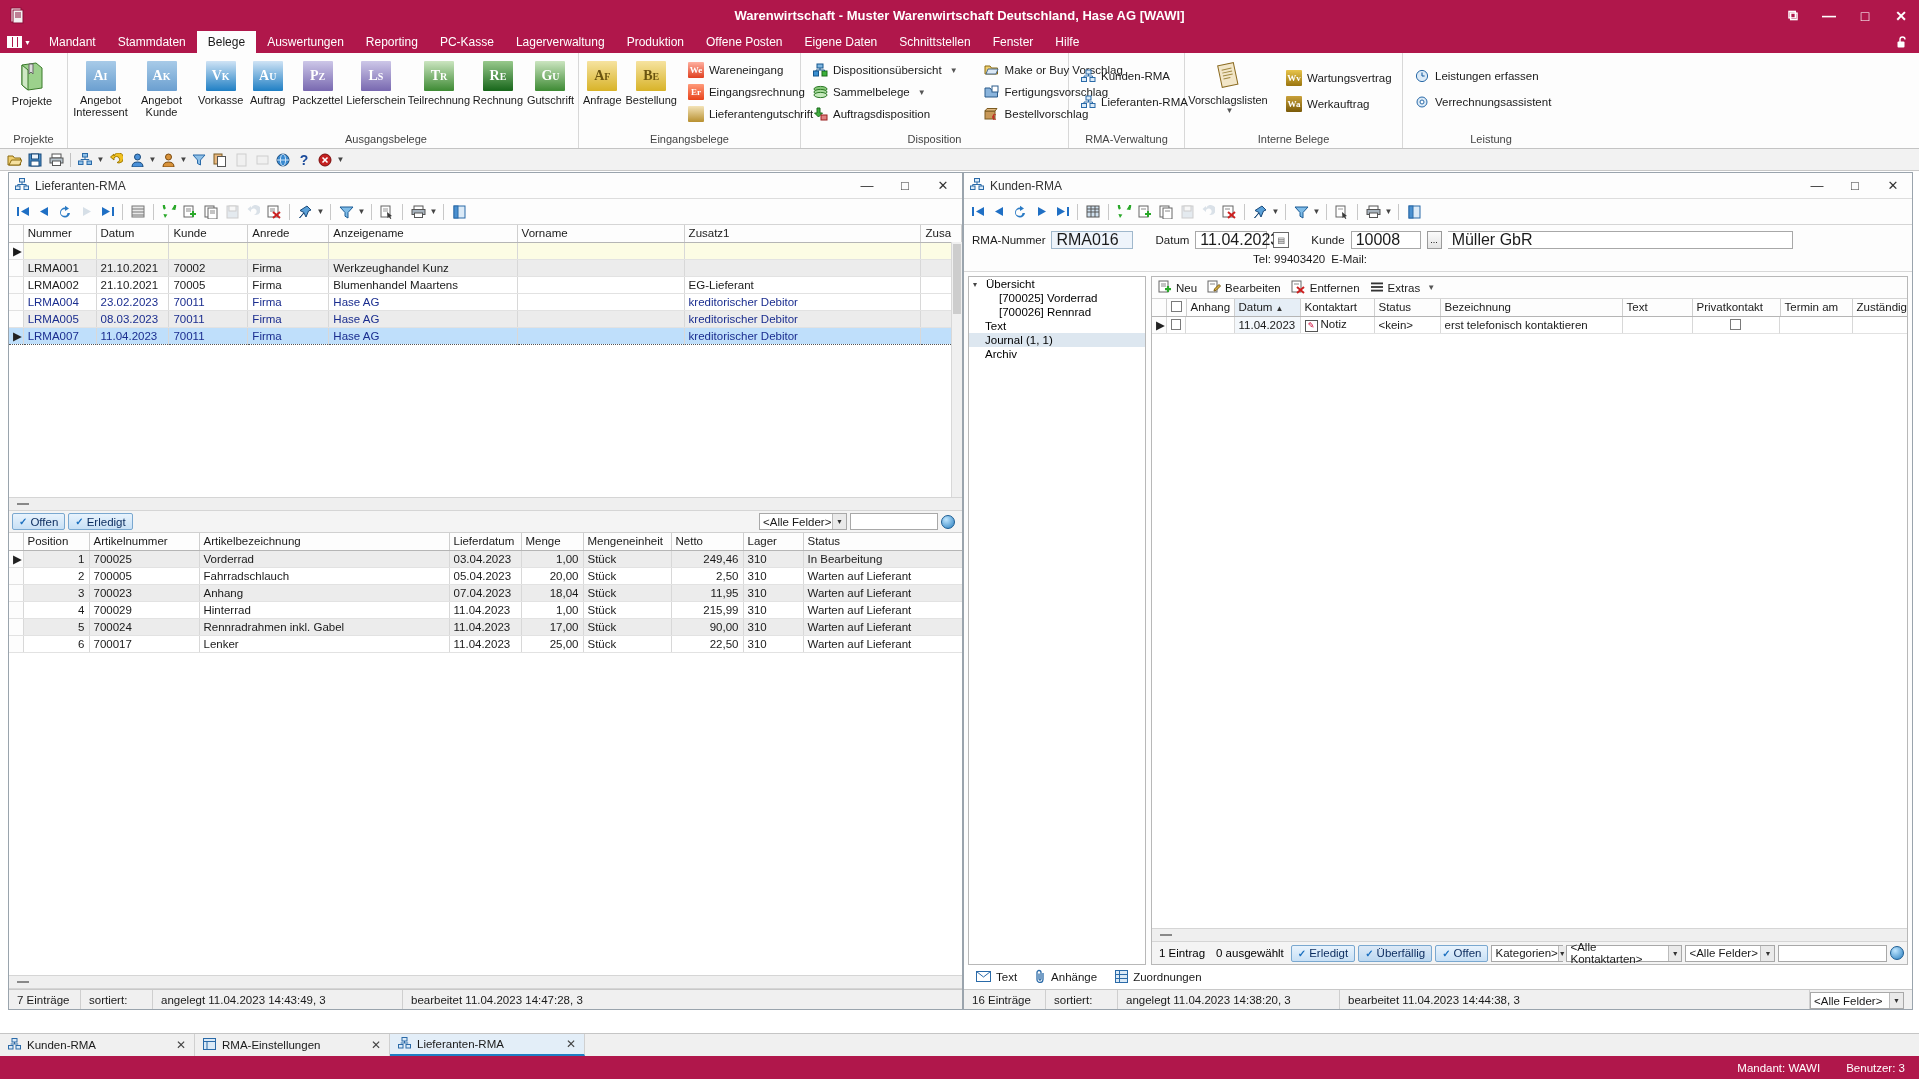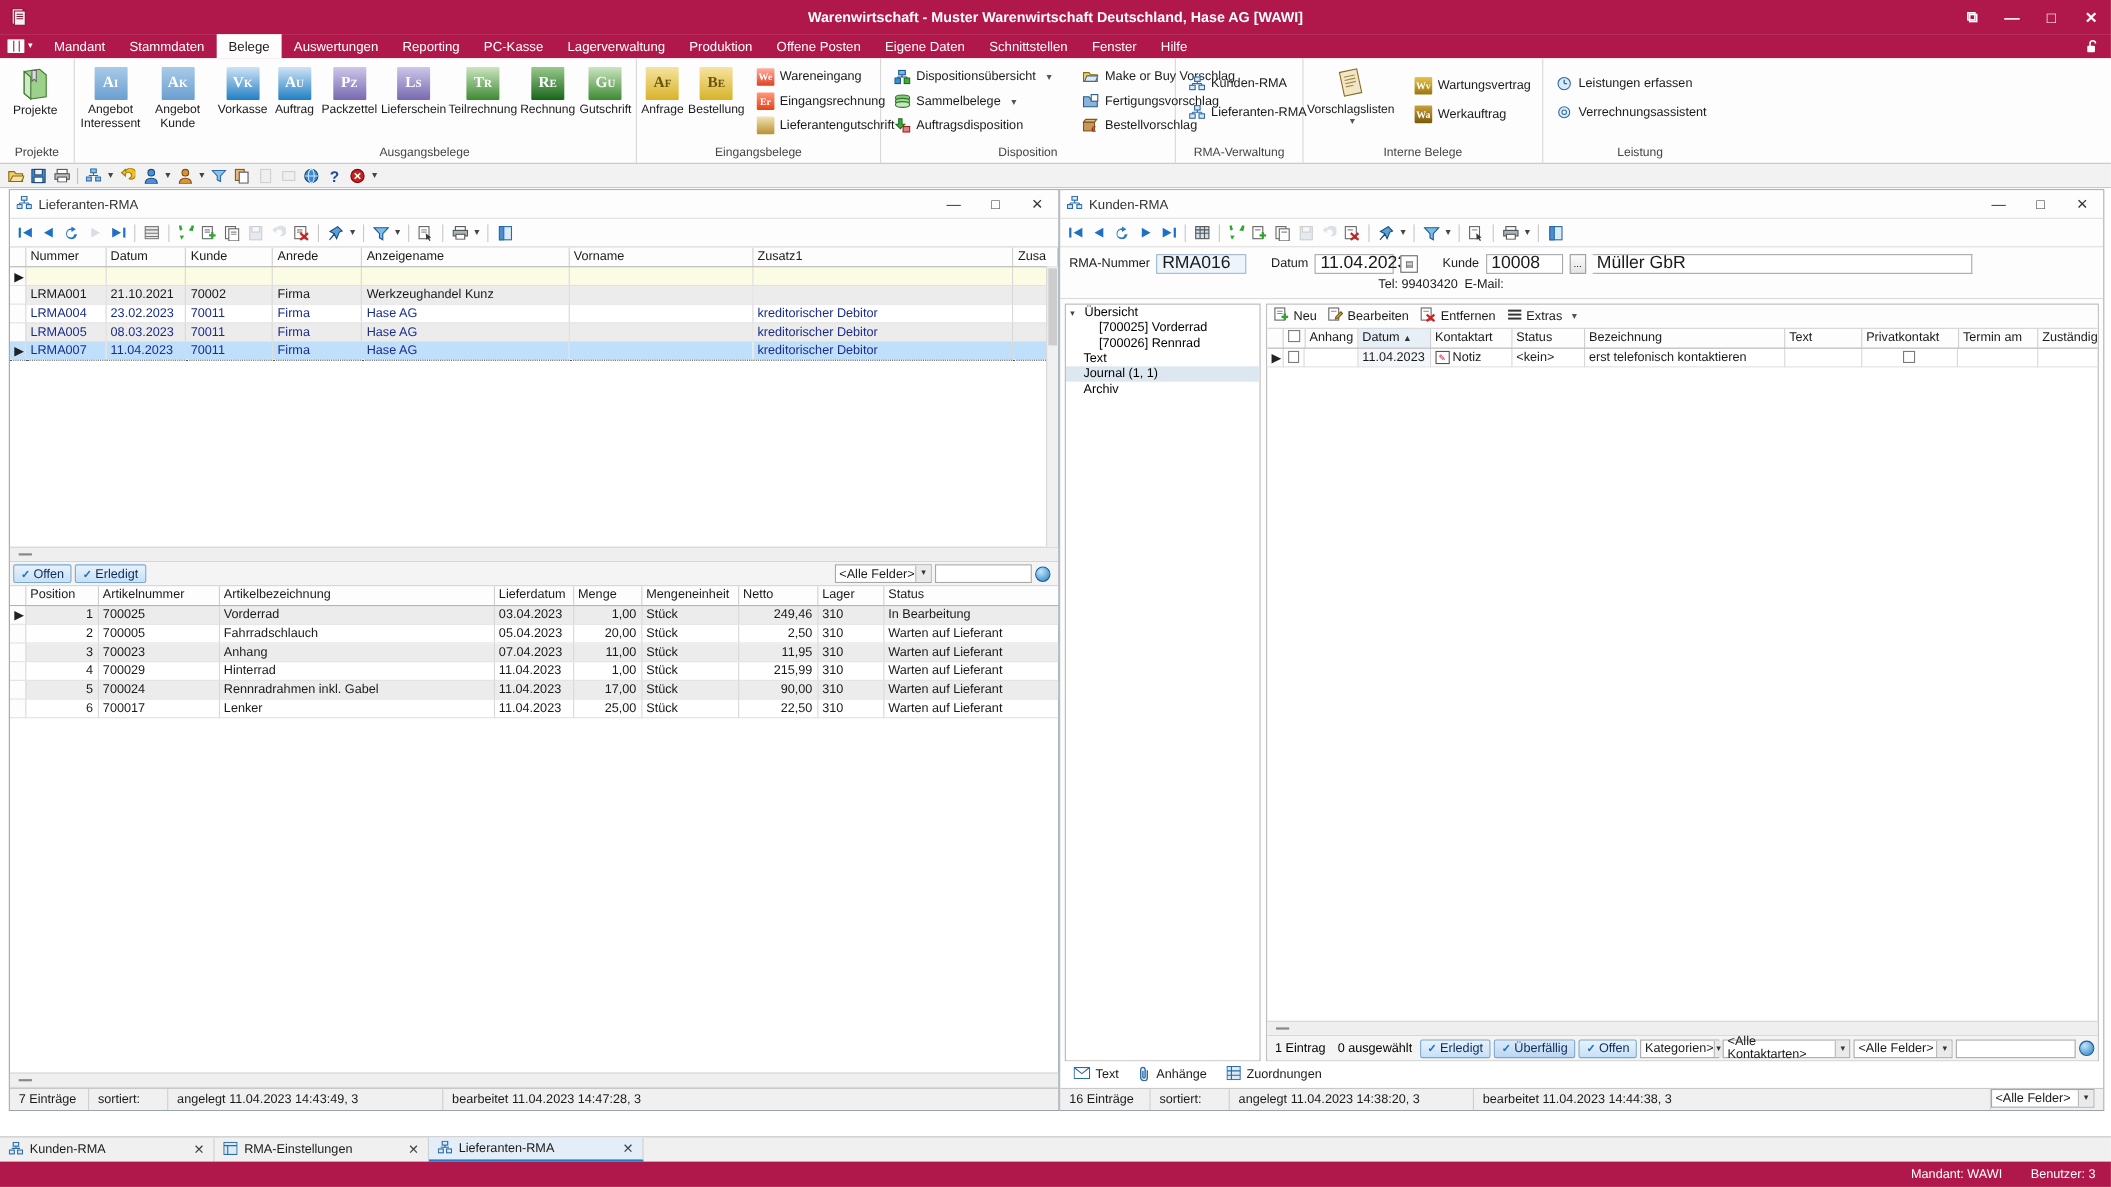--- a/index.html
+++ b/index.html
@@ -203,21 +203,21 @@
   }
   .txtinput { border: 1px solid #a8a8a8; background: #fff; height: 17px; }
   .globe {
     width: 14px; height: 14px; border-radius: 50%;
     background: radial-gradient(circle at 35% 30%, #bfe6ff, #2a7fc0);
     border: 1px solid #1b5c92;
   }
 
   .statusbar {
     height: 20px; background: #f0f0f0; border-top: 1px solid #c8c8c8;
-    display: flex; align-items: flex-start; font-size: 11.5px; color: #1a1a1a;
+    display: flex; align-items: flex-end; font-size: 11.5px; color: #1a1a1a;
   }
   .statusbar .cell {
     padding: 0 8px; height: 100%; display: flex; align-items: center;
     border-right: 1px solid #cfcfcf; white-space: nowrap;
   }
 
   
   .kr-header {
     background: #fdfdfd; padding: 5px 0 4px 0; border-bottom: 1px solid #d8d8d8;
   }
@@ -912,20 +912,31 @@
           </tr>
           <tr class="alt">
             <td class="rowind"></td>
             <td>LRMA001</td>
             <td>21.10.2021</td>
             <td>70002</td>
             <td>Firma</td>
             <td>Werkzeughandel Kunz</td>
             <td></td>
             <td></td>
+            <td></td>
+          </tr>
+          <tr>
+            <td class="rowind"></td>
+            <td>LRMA002</td>
+            <td>21.10.2021</td>
+            <td>70005</td>
+            <td>Firma</td>
+            <td>Blumenhandel  Maartens</td>
+            <td></td>
+            <td>EG-Lieferant</td>
             <td></td>
           </tr>
           <tr class="blue">
             <td class="rowind"></td>
             <td>LRMA004</td>
             <td>23.02.2023</td>
             <td>70011</td>
             <td>Firma</td>
             <td>Hase AG</td>
             <td></td>
@@ -1035,21 +1046,21 @@
             <td class="num">2,50</td>
             <td>310</td>
             <td>Warten auf Lieferant</td>
           </tr>
           <tr class="alt">
             <td class="rowind"></td>
             <td class="num">3</td>
             <td>700023</td>
             <td>Anhang</td>
             <td>07.04.2023</td>
-            <td class="num">11,00</td>
+            <td class="num">18,04</td>
             <td>Stück</td>
             <td class="num">11,95</td>
             <td>310</td>
             <td>Warten auf Lieferant</td>
           </tr>
           <tr>
             <td class="rowind"></td>
             <td class="num">4</td>
             <td>700029</td>
             <td>Hinterrad</td>

